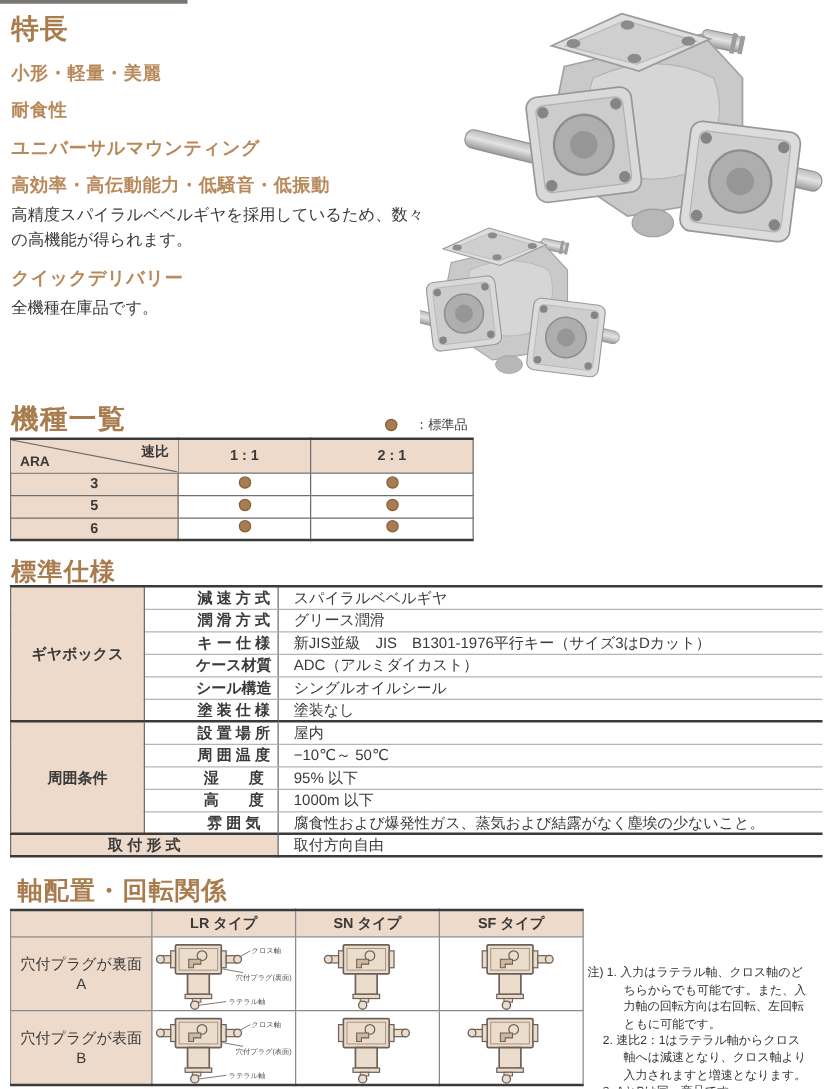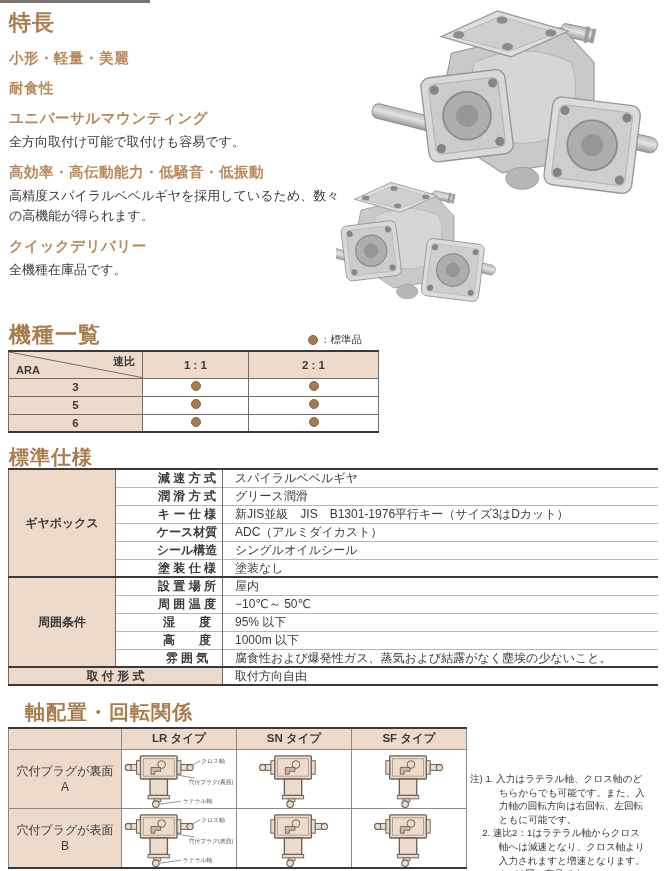--- a/index.html
+++ b/index.html
@@ -18,21 +18,21 @@
   .features { position:absolute; left:9px; top:8px; width:334px; }
   .features h1 { font-size:22px; margin:0 0 9px 0; }
   .features h2 { color:#b8895a; font-size:14.5px; margin:11px 0 4px 0; letter-spacing:.5px; }
   .features p { font-size:13px; margin:0; line-height:1.55; }
 
   
   .photos { position:absolute; left:336px; top:2px; width:330px; height:318px; }
 
   
   .models-title { position:absolute; left:9px; top:320px; font-size:22px; }
-  .legend { position:absolute; left:308px; top:333px; font-size:10.5px; display:flex; align-items:center; gap:2px; }
+  .legend { position:absolute; left:308px; top:333px; font-size:10.5px; display:flex; align-items:center; gap:14px; }
   .dot { width:10px; height:10px; border-radius:50%; background:#a87c52; border:1px solid #8a6038; display:inline-block; }
   table.models { position:absolute; left:8px; top:350px; width:370px; border-collapse:collapse; table-layout:fixed;
                  border-top:2px solid #3a3a3a; border-bottom:2px solid #3a3a3a; font-size:11.5px; }
   table.models td { border:1px solid #6e6e6e; text-align:center; padding:0; }
   table.models tr.head td { height:27px; background:#eedacb; font-weight:bold; }
   table.models tr.data td { height:18px; }
   table.models td.lab { background:#eedacb; font-weight:bold; }
   td.corner { position:relative; }
   td.corner svg { position:absolute; inset:0; width:100%; height:100%; }
   .corner-top { position:absolute; top:2px; right:7px; font-weight:bold; font-size:11px; }
@@ -43,21 +43,21 @@
   table.specs { position:absolute; left:8px; top:468px; width:650px; border-collapse:collapse; table-layout:fixed;
                 border-top:2px solid #3a3a3a; border-bottom:2px solid #3a3a3a; font-size:12px; }
   table.specs td { border-top:1px solid #bdb4a8; padding:0; height:18px; line-height:14px; }
   table.specs td.glabel { background:#eedacb; text-align:center; font-weight:bold;
                           border-right:1px solid #6e6e6e; border-left:1px solid #6e6e6e; }
   table.specs td.rlabel { text-align:center; font-weight:bold; border-right:1px solid #6e6e6e;padding-left:36px; }
   table.specs td.val { padding-left:12px; }
   table.specs tr.gstart td { border-top:2px solid #3a3a3a; }
 
   
-  .shaft-title { position:absolute; left:25px; top:699px; font-size:20px; }
+  .shaft-title { position:absolute; left:14px; top:699px; font-size:20px; }
   table.shaft { position:absolute; left:8px; top:727px; width:458px; border-collapse:collapse; table-layout:fixed;
                 border-top:2px solid #3a3a3a; border-bottom:2px solid #3a3a3a; font-size:11.5px; }
   table.shaft td { border:1px solid #8a8a8a; text-align:center; padding:0; }
   table.shaft tr.head td { height:21px; background:#eedacb; font-weight:bold; }
   table.shaft td.rowlab { background:#eedacb; font-weight:normal; font-size:12px; }
   table.shaft tr.drow td { height:59px; }
   .dgm { display:block; margin:2px auto 0 auto; }
 
   
   .notes { position:absolute; left:470px; top:772px; width:195px; font-size:9.6px;
@@ -69,21 +69,20 @@
 </head>
 <body>
 
 <div class="top-remnant"></div>
 
 <section class="features">
   <h1 class="sec-title">特長</h1>
   <h2>小形・軽量・美麗</h2>
   <h2>耐食性</h2>
   <h2>ユニバーサルマウンティング</h2>
-  <p>全方向取付け可能で取付けも容易です。</p>
   <h2>高効率・高伝動能力・低騒音・低振動</h2>
   <p>高精度スパイラルベベルギヤを採用しているため、数々の高機能が得られます。</p>
   <h2>クイックデリバリー</h2>
   <p>全機種在庫品です。</p>
 </section>
 
 <div class="photos">
 <svg width="330" height="318" viewBox="0 0 330 318">
   <defs>
     <linearGradient id="shaftg" x1="0" y1="0" x2="0" y2="1">

